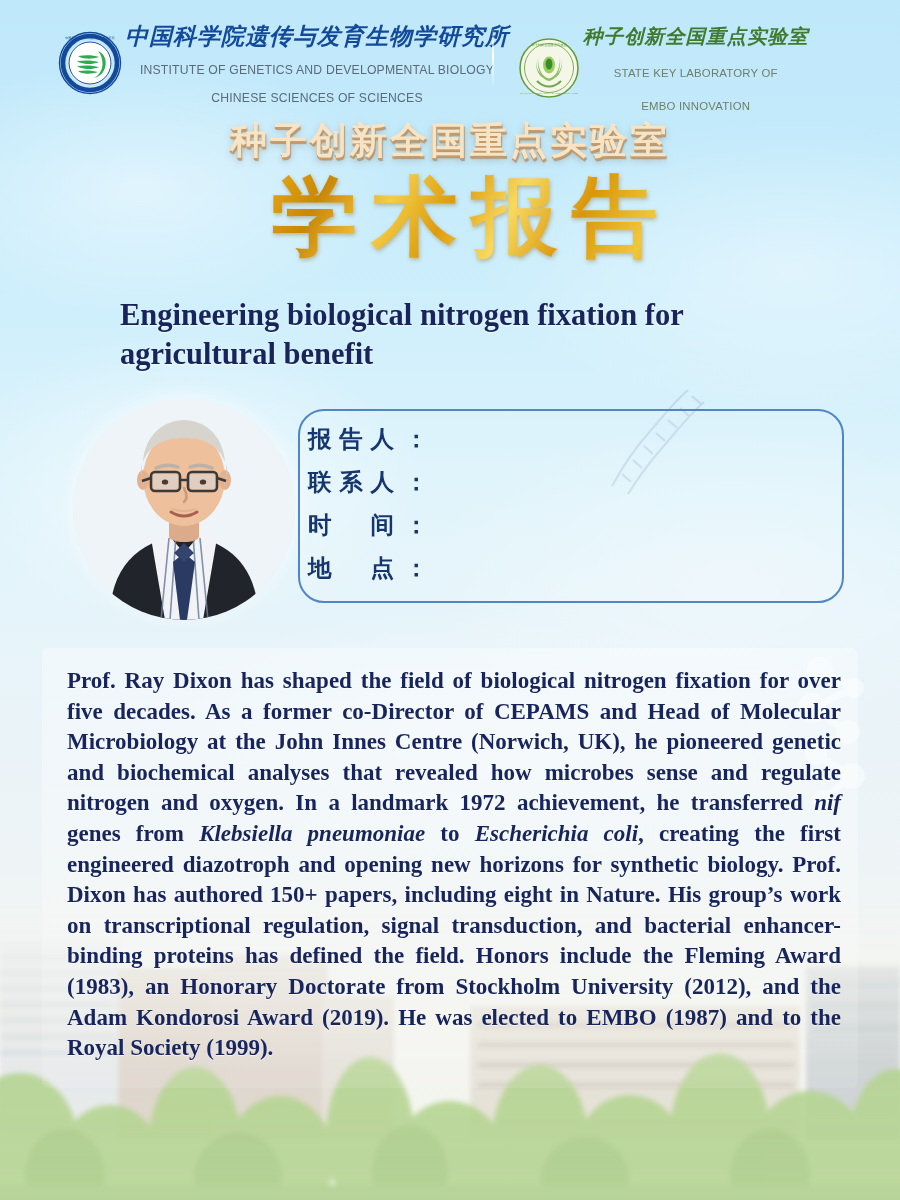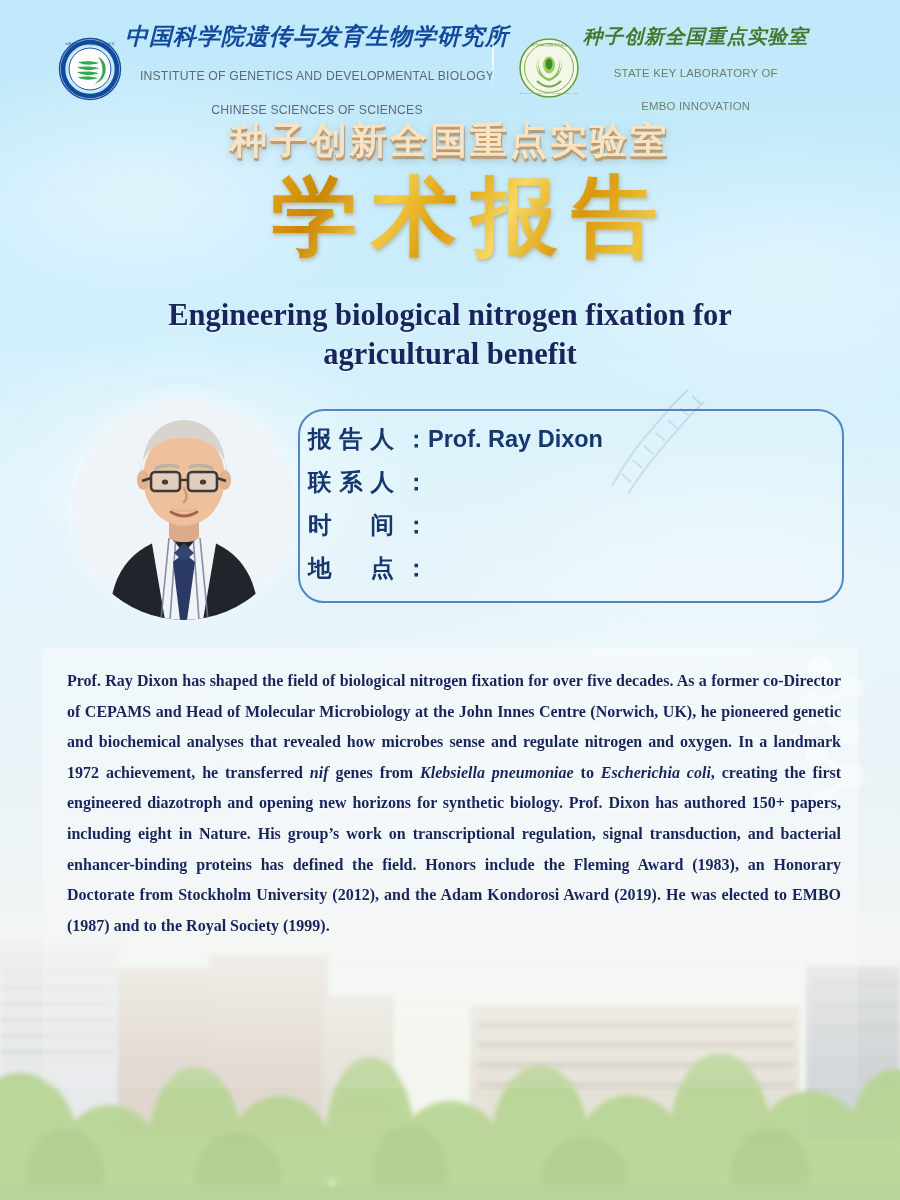--- a/index.html
+++ b/index.html
@@ -70,21 +70,21 @@
     font-style: italic;
     letter-spacing: 1px;
     white-space: nowrap;
   }
   .logo-txt-en {
     font-family: "Liberation Sans", sans-serif;
     letter-spacing: .2px;
     white-space: nowrap;
   }
   #logo-left .logo-txt-cn  { font-size: 23px; color: #13499b; line-height: 1.12; }
-  #logo-left .logo-txt-en  { font-size: 12.2px; color: #5a6a78; line-height: 1.34; margin-top: 18px; }
+  #logo-left .logo-txt-en  { font-size: 12.2px; color: #5a6a78; line-height: 1.34; margin-top: 12px; }
   #logo-right .logo-txt-cn { font-size: 19.5px; color: #3f7a2f; line-height: 1.12; }
   #logo-right .logo-txt-en { font-size: 11.4px; color: #6d7f6a; line-height: 1.34; margin-top: 18px; }
 
   #logo-divider {
     position: absolute; left: 492px; top: 26px;
     width: 2px; height: 62px;
     background: linear-gradient(180deg, rgba(255,255,255,0), rgba(255,255,255,.95), rgba(255,255,255,0));
   }
 
   
@@ -117,21 +117,21 @@
     -webkit-background-clip: text;
             background-clip: text;
     color: transparent;
     -webkit-text-fill-color: transparent;
     filter: drop-shadow(1px 2px 2px rgba(150,110,30,.45));
     margin-left: 43px;
   }
 
   #eng-title {
     position: absolute; left: 120px; right: 120px; top: 296px;
-    text-align: center;
+    text-align: left;
     font-family: "Liberation Serif", serif;
     font-weight: 700;
     font-size: 30.5px;
     line-height: 1.28;
     color: #17255c;
     text-shadow: 0 1px 2px rgba(255,255,255,.75);
   }
 
   
   #portrait-wrap { position: absolute; left: 73px; top: 398px; width: 224px; height: 224px; }
@@ -181,21 +181,21 @@
   #bio-panel {
     position: absolute; left: 42px; top: 648px; width: 816px; height: 440px;
     background: linear-gradient(180deg, rgba(255,255,255,.40) 0%, rgba(255,255,255,.26) 50%, rgba(255,255,255,.10) 100%);
     border-radius: 6px;
   }
   #bio-deco { position: absolute; left: 772px; top: 650px; width: 120px; height: 180px; opacity: .55; pointer-events: none; }
   #bio {
     position: absolute; left: 67px; top: 666px; width: 774px;
     font-family: "Liberation Serif", serif;
     font-weight: 700;
-    font-size: 16px;
+    font-size: 23px;
     line-height: 30.6px;
     color: #17255c;
     text-align: justify;
     text-justify: inter-word;
     text-shadow: 0 1px 1px rgba(255,255,255,.7);
   }
   #bio i { font-style: italic; }
 </style>
 </head>
 <body>
@@ -391,21 +391,20 @@
 
     <div class="info-row">
       <span class="info-label">
         <span class="lab-chars">
           <span>报</span>
           <span>告</span>
           <span>人</span>
         </span>
         <span class="info-colon">：</span>
       </span>
-      <span class="info-value">Prof. Ray Dixon</span>
     </div>
 
     <div class="info-row">
       <span class="info-label">
         <span class="lab-chars">
           <span>联</span>
           <span>系</span>
           <span>人</span>
         </span>
         <span class="info-colon">：</span>

